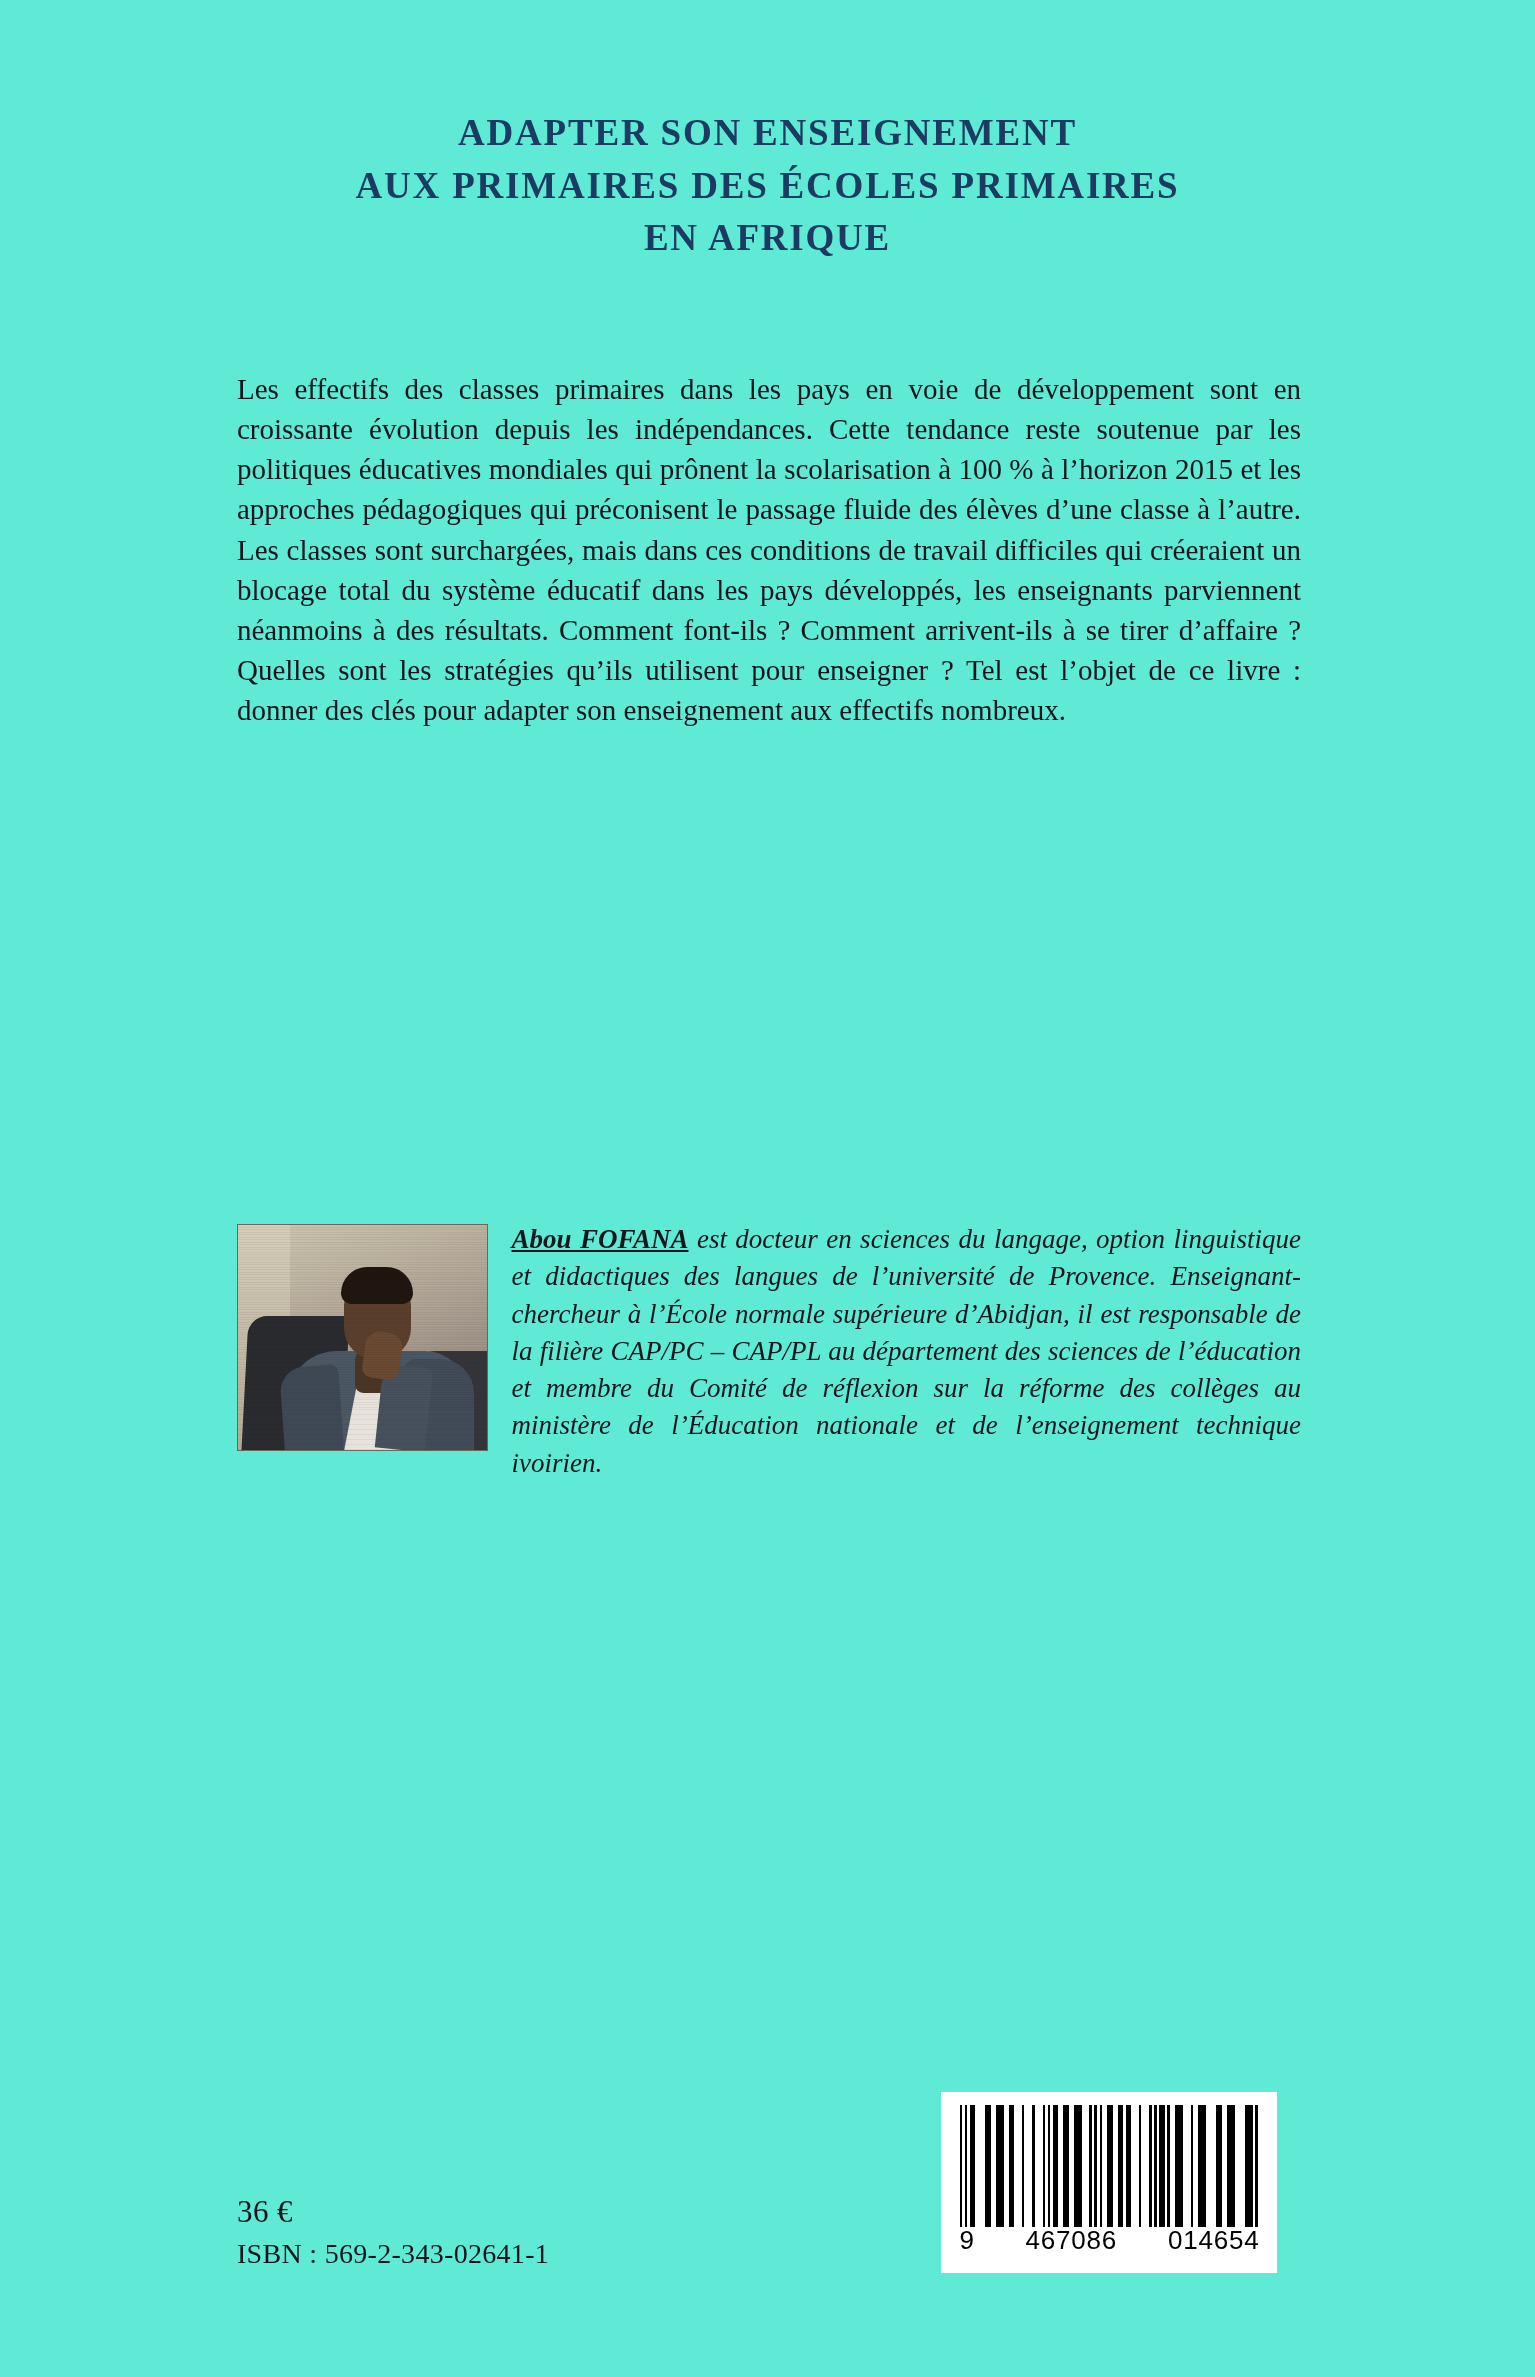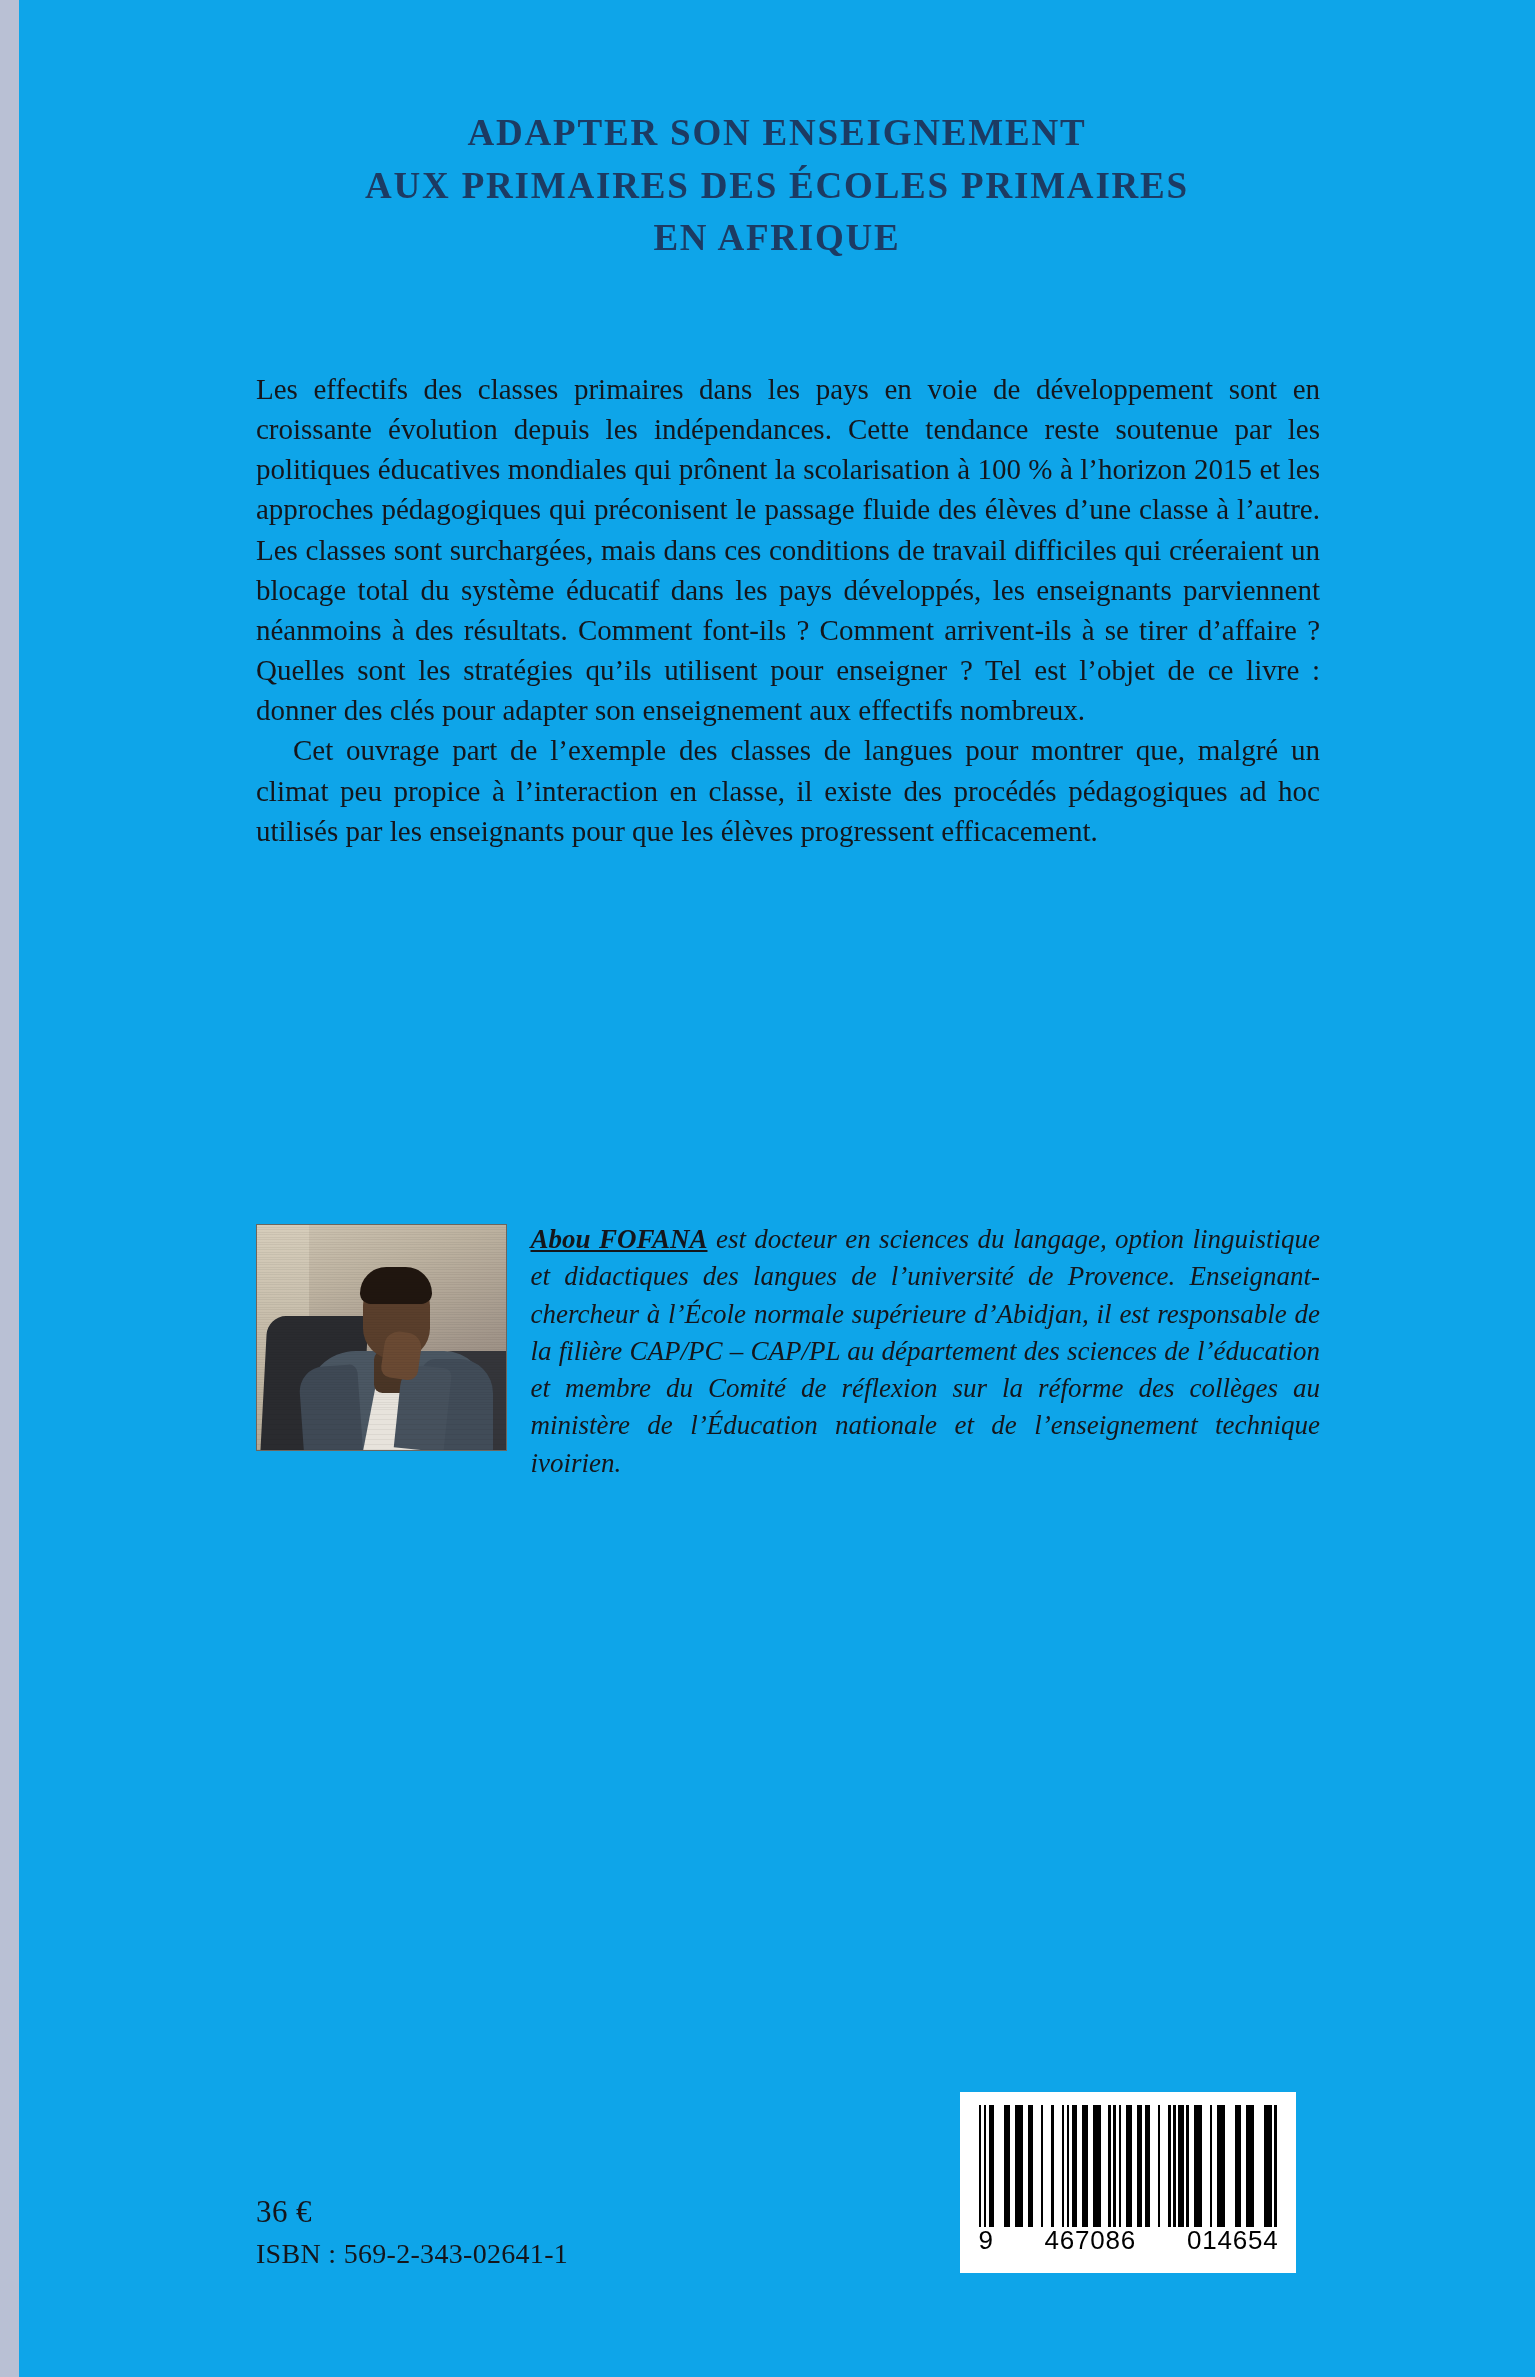--- a/index.html
+++ b/index.html
@@ -10,22 +10,21 @@
     width: 1535px;
     height: 2377px;
     background: #b9c0d4;
     font-family: "Liberation Serif", serif;
     overflow: hidden;
     position: relative;
   }
   .page {
     position: absolute;
     inset: 0;
-    background: #0ea5e9;
-    margin-left: 19px;
+    background: #5eead4;
   }
 
   
   .title-block {
     position: absolute;
     left: 0;
     right: 0;
     top: 107px;
     text-align: center;
     color: #1c3b63;
@@ -218,21 +217,20 @@
 <div class="page">
 
   <div class="title-block">
     <span class="title-line">ADAPTER SON ENSEIGNEMENT</span>
     <span class="title-line">AUX PRIMAIRES DES ÉCOLES PRIMAIRES</span>
     <span class="title-line">EN AFRIQUE</span>
   </div>
 
   <div class="body-text">
     <p>Les effectifs des classes primaires dans les pays en voie de développement sont en croissante évolution depuis les indépendances. Cette tendance reste soutenue par les politiques éducatives mondiales qui prônent la scolarisation à 100 % à l’horizon 2015 et les approches pédagogiques qui préconisent le passage fluide des élèves d’une classe à l’autre. Les classes sont surchargées, mais dans ces conditions de travail difficiles qui créeraient un blocage total du système éducatif dans les pays développés, les enseignants parviennent néanmoins à des résultats. Comment font-ils ? Comment arrivent-ils à se tirer d’affaire ? Quelles sont les stratégies qu’ils utilisent pour enseigner ? Tel est l’objet de ce livre : donner des clés pour adapter son enseignement aux effectifs nombreux.</p>
-    <p class="indent">Cet ouvrage part de l’exemple des classes de langues pour montrer que, malgré un climat peu propice à l’interaction en classe, il existe des procédés pédagogiques ad hoc utilisés par les enseignants pour que les élèves progressent efficacement.</p>
   </div>
 
   <div class="author-block">
     <div class="author-photo">
       <div class="ph-bg"></div>
       <div class="ph-wall-l"></div>
       <div class="ph-chair"></div>
       <div class="ph-chair2"></div>
       <div class="ph-suit"></div>
       <div class="ph-suit-l"></div>

